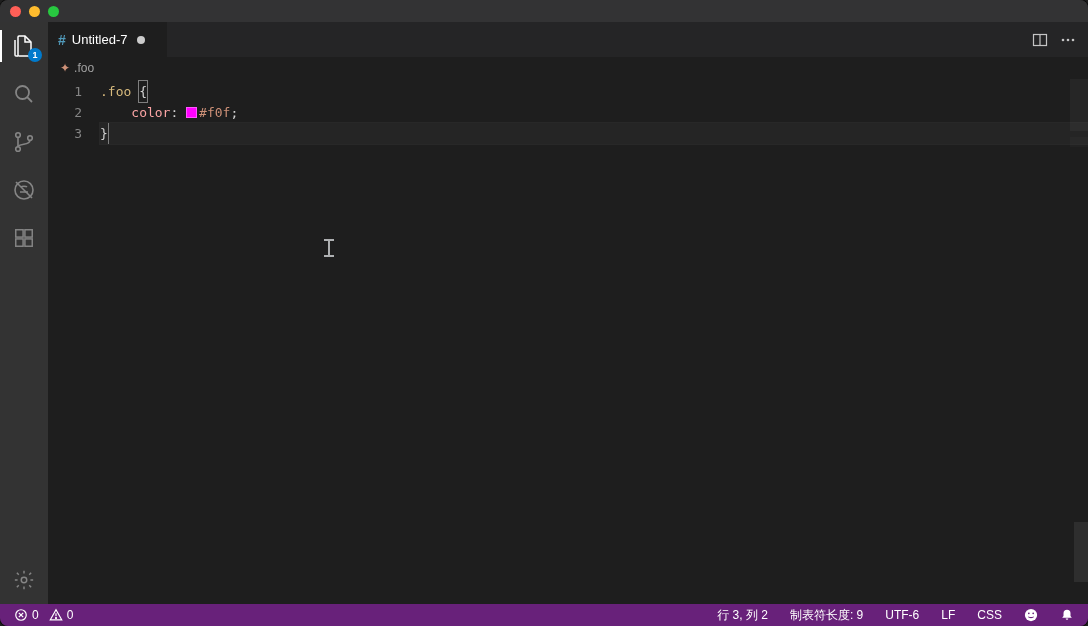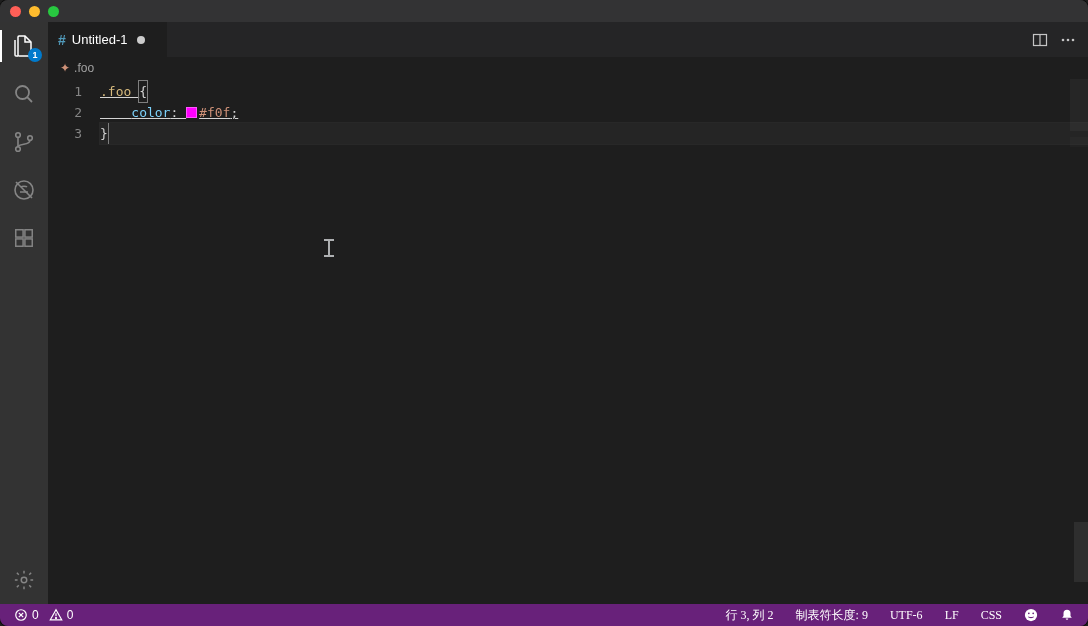--- a/index.html
+++ b/index.html
@@ -20,39 +20,39 @@
 .tab { height:35px; display:flex; align-items:center; gap:6px; padding:0 10px; background:#1e1e1e; color:#fff; font-size:13px; border-right:1px solid #252526; min-width:120px; }
 .tab .hashicon { color:#519aba; font-weight:bold; font-size:14px;}
 .tab .dirty { width:8px; height:8px; border-radius:50%; background:#ccc; margin-left:4px; }
 .tabactions { margin-left:auto; display:flex; gap:12px; padding-right:12px; color:#c5c5c5; }
 .tabactions span { cursor:pointer; display:flex; align-items:center;}
 .breadcrumb { height:22px; display:flex; align-items:center; padding-left:12px; font-size:12px; color:#a0a0a0; gap:4px; flex-shrink:0; }
 .breadcrumb .bh { color:#ce9178; font-size:12px;}
 .editor { flex:1; display:flex; position:relative; font-family:Menlo,Consolas,monospace; font-size:13px; min-height:0; }
 .gutter { width:52px; text-align:right; color:#858585; padding-top:2px; user-select:none; }
 .gutter div { height:21px; line-height:21px; padding-right:18px; }
-.code { flex:1; padding-top:2px; position:relative; color:#d4d4d4;text-decoration:underline; }
+.code { flex:1; padding-top:2px; position:relative; color:#d4d4d4; }
 .line { height:21px; line-height:21px; white-space:pre; }
 .line.current { background:rgba(255,255,255,0.03); outline:1px solid #282828; }
 .sel { color:#d7ba7d; }
-.prop { color:#7dd3fc; }
+.prop { color:#fca5a5; }
 .punct { color:#d4d4d4; }
 .val { color:#ce9178; }
 .swatch { display:inline-block; width:11px; height:11px; background:#f0f; border:1px solid #ffffff55; vertical-align:-1px; margin-right:2px; }
 .cursorbox { display:inline-block; outline:1px solid #7f7f7f; padding:0 0px; }
 .minimap { position:absolute; right:0; top:0; width:18px; height:52px; background:rgba(255,255,255,0.04); }
 .minimap2 { position:absolute; right:0; top:58px; width:18px; height:10px; background:rgba(255,255,255,0.02); }
 .scrollthumb{ position:absolute; right:0; bottom:22px; width:14px; height:60px; background:rgba(120,120,120,.18); }
 .textcursor{ position:absolute; left:280px; top:160px; width:2px; height:18px; color:#aeb0b2;}
 .textcursor::before{content:""; display:block; width:10px; height:2px; background:currentColor; position:absolute; left:-4px; top:0;}
 .textcursor::after{content:""; display:block; width:10px; height:2px; background:currentColor; position:absolute; left:-4px; bottom:0;}
 .textcursor .bar{position:absolute; left:0; top:0; width:2px; height:18px; background:currentColor;}
 .statusbar { height:22px; background:#68217a; color:#fff; display:flex; align-items:center; font-size:12px; padding:0 10px; gap:8px; flex-shrink:0; }
 .statusbar .grp { display:flex; align-items:center; gap:4px; cursor:pointer; height:100%; padding:0 4px;}
-.statusbar .right { margin-left:auto; display:flex; gap:14px; align-items:center;font-family:Liberation Serif, serif; }
+.statusbar .right { margin-left:auto; display:flex; gap:14px; align-items:center; }
 svg { display:block; }
 </style>
 </head>
 <body>
 
 <div class="window">
   <div class="titlebar">
     <div class="tdot close"></div>
     <div class="tdot min"></div>
     <div class="tdot max"></div>
@@ -104,21 +104,21 @@
             <circle cx="12" cy="12" r="3"></circle>
             <path d="M12 2v3M12 19v3M4.2 4.2l2.1 2.1M17.7 17.7l2.1 2.1M2 12h3M19 12h3M4.2 19.8l2.1-2.1M17.7 6.3l2.1-2.1"></path>
           </svg>
       </div>
     </div>
 
     <div class="main">
       <div class="tabbar">
         <div class="tab">
           <span class="hashicon">#</span>
-          <span>Untitled-1</span>
+          <span>Untitled-7</span>
           <span class="dirty"></span>
         </div>
         <div class="tabactions">
           <span>
             <svg width="16" height="16" viewBox="0 0 16 16" fill="none" stroke="currentColor" stroke-width="1.2">
                 <rect x="1.5" y="2.5" width="13" height="11"></rect>
                 <line x1="8" y1="2.5" x2="8" y2="13.5"></line>
               </svg>
           </span>
           <span>

